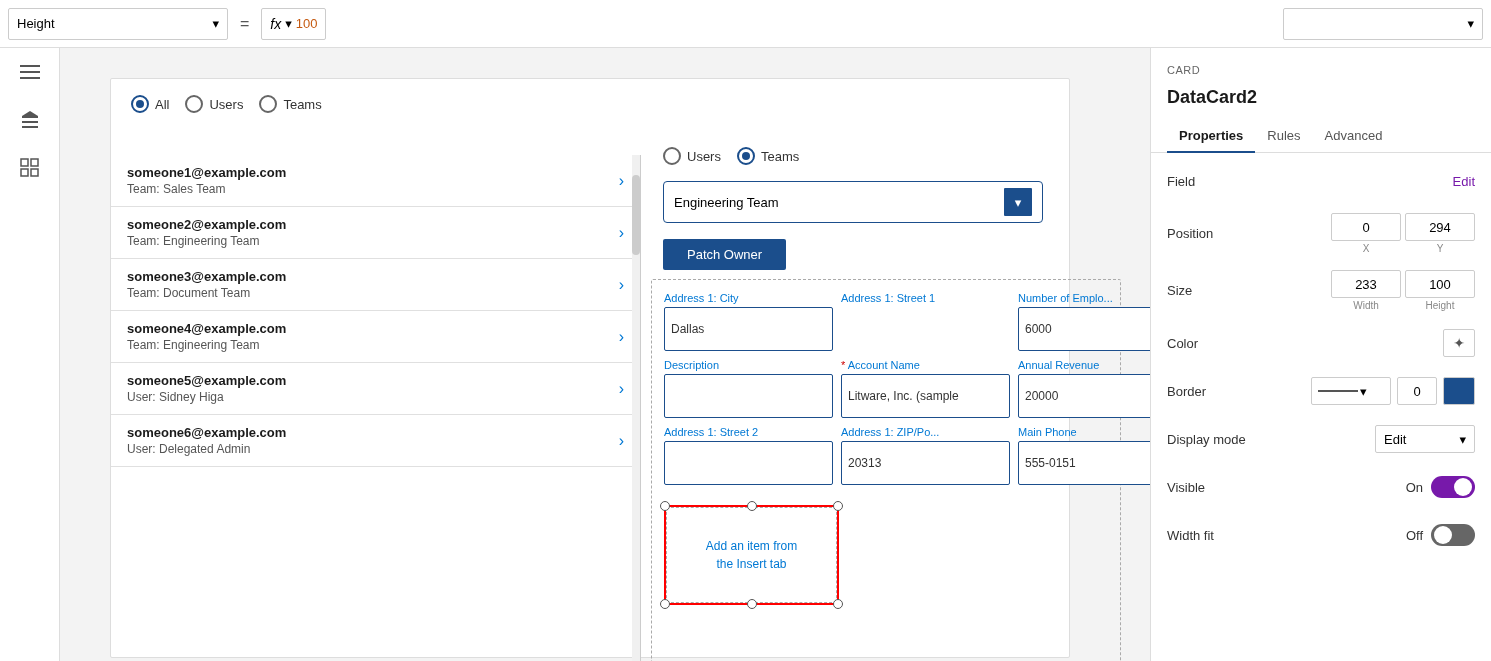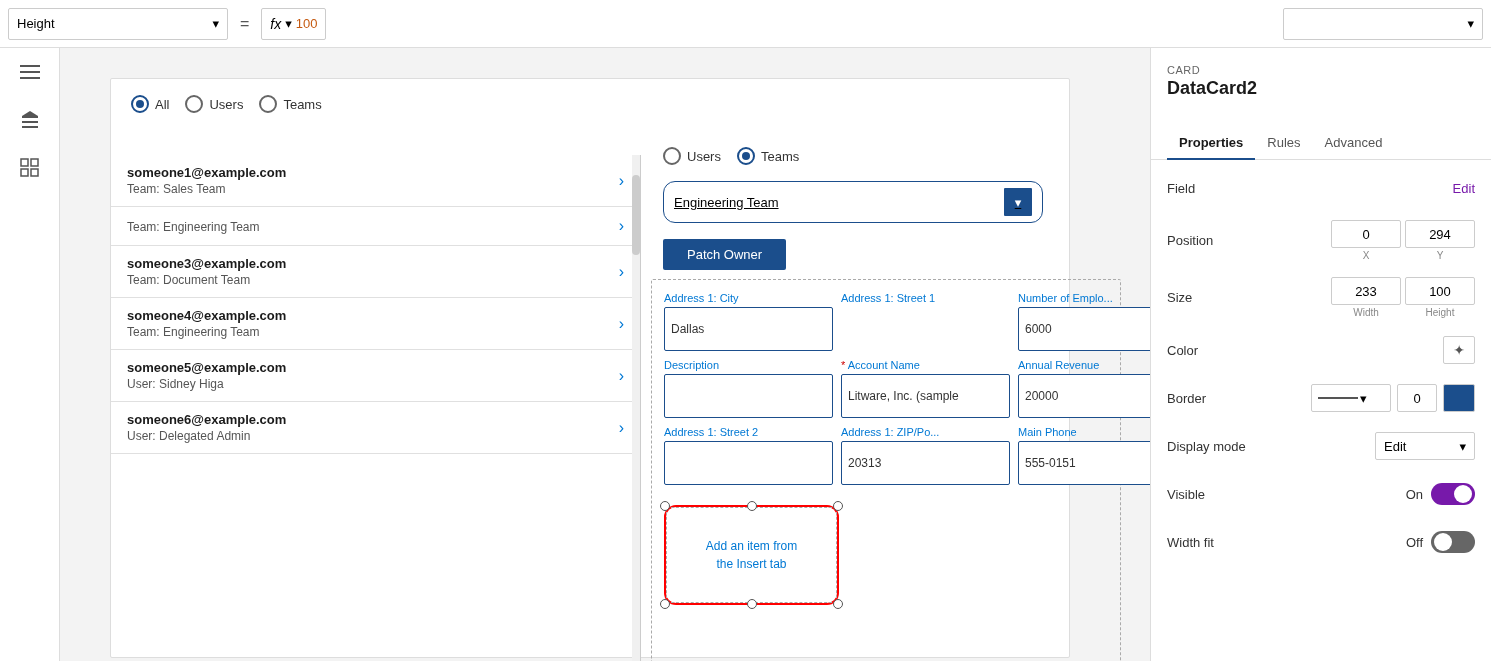--- a/index.html
+++ b/index.html
@@ -93,22 +93,22 @@
     .radio-group-inner {
       display: flex; align-items: center; gap: 16px; padding: 8px 12px;
     }
 
     
     .dropdown-row {
       padding: 8px 12px;
     }
     .dropdown-box {
       display: flex; align-items: center; justify-content: space-between;
-      border: 1px solid #1b4e8c; border-radius: 12px; padding: 6px 10px;
-      background: #fff; cursor: pointer; width: 380px; text-decoration: underline;
+      border: 1px solid #1b4e8c; border-radius: 4px; padding: 6px 10px;
+      background: #fff; cursor: pointer; width: 380px;
     }
     .dropdown-arrow {
       width: 28px; height: 28px; background: #1b4e8c; display: flex;
       align-items: center; justify-content: center; color: #fff; border-radius: 1px;
     }
 
     
     .patch-btn {
       margin: 8px 12px;
       background: #1b4e8c; color: #fff; border: none; border-radius: 2px;
@@ -131,25 +131,25 @@
       font-size: 12px; height: 44px; background: #fff; color: #333;
     }
 
     
     .props-panel {
       position: absolute; left: 1150px; top: 48px; width: 341px; height: 613px;
       background: #fff; border-left: 1px solid #ddd; overflow-y: auto;
     }
     .props-header { padding: 16px 16px 4px; }
     .props-card-label { font-size: 11px; color: #666; text-transform: uppercase; letter-spacing: 0.5px; }
-    .props-title { font-size: 18px; font-weight: 600; color: #1a1a1a; margin-top: 2px; }
+    .props-title { font-size: 18px; font-weight: 600; color: #1a1a1a; margin-top: 11px; }
 
     
     .props-tabs {
-      display: flex; border-bottom: 1px solid #ddd; padding: 0 16px; margin-top: 24px;
+      display: flex; border-bottom: 1px solid #ddd; padding: 0 16px; margin-top: 8px;
     }
     .props-tab {
       padding: 8px 12px 8px; font-size: 13px; color: #555; cursor: pointer;
       border-bottom: 2px solid transparent; margin-bottom: -1px;
     }
     .props-tab.active { color: #1a1a1a; font-weight: 600; border-bottom: 2px solid #1b4e8c; }
 
     
     .props-body { padding: 12px 16px; }
     .props-row {
@@ -275,20 +275,21 @@
     <div class="list-panel">
       <div class="list-item">
         <div class="list-item-text">
           <div class="list-item-name">someone1@example.com</div>
           <div class="list-item-sub">Team: Sales Team</div>
         </div>
         <span class="list-chevron">›</span>
       </div>
       <div class="list-item">
         <div class="list-item-text">
+          <div class="list-item-name">someone2@example.com</div>
           <div class="list-item-sub">Team: Engineering Team</div>
         </div>
         <span class="list-chevron">›</span>
       </div>
       <div class="list-item">
         <div class="list-item-text">
           <div class="list-item-name">someone3@example.com</div>
           <div class="list-item-sub">Team: Document Team</div>
         </div>
         <span class="list-chevron">›</span>
@@ -382,21 +383,21 @@
           <input class="form-input" type="text" value="20313" style="">
         </div>
         <div class="form-field">
           <span class="form-label">Main Phone</span>
           <input class="form-input" type="text" value="555-0151" style="">
         </div>
       </div>
 
       <div style="position:relative; margin-top: 8px;">
 
-        <div style="position:relative; margin-top: 20px; width: 175px; border: 2px solid red; border-radius: 12px; height: 100px;">
+        <div style="position:relative; margin-top: 20px; width: 175px; border: 2px solid red; border-radius: 2px; height: 100px;">
 
           <div style="position:absolute; top:-6px; left:-6px; width:10px; height:10px; border:1.5px solid #555; border-radius:50%; background:#fff;"></div>
           <div style="position:absolute; top:-6px; left:calc(50% - 5px); width:10px; height:10px; border:1.5px solid #555; border-radius:50%; background:#fff;"></div>
           <div style="position:absolute; top:-6px; right:-6px; width:10px; height:10px; border:1.5px solid #555; border-radius:50%; background:#fff;"></div>
           <div style="position:absolute; bottom:-6px; left:-6px; width:10px; height:10px; border:1.5px solid #555; border-radius:50%; background:#fff;"></div>
           <div style="position:absolute; bottom:-6px; left:calc(50% - 5px); width:10px; height:10px; border:1.5px solid #555; border-radius:50%; background:#fff;"></div>
           <div style="position:absolute; bottom:-6px; right:-6px; width:10px; height:10px; border:1.5px solid #555; border-radius:50%; background:#fff;"></div>
           <div style="width:100%; height:100%; border: 1.5px dashed #aaa; display:flex; align-items:center; justify-content:center; text-align:center;">
             <span style="color:#0078d4; font-size:12px; line-height:1.5;">Add an item from<br>the Insert tab</span>
           </div>

